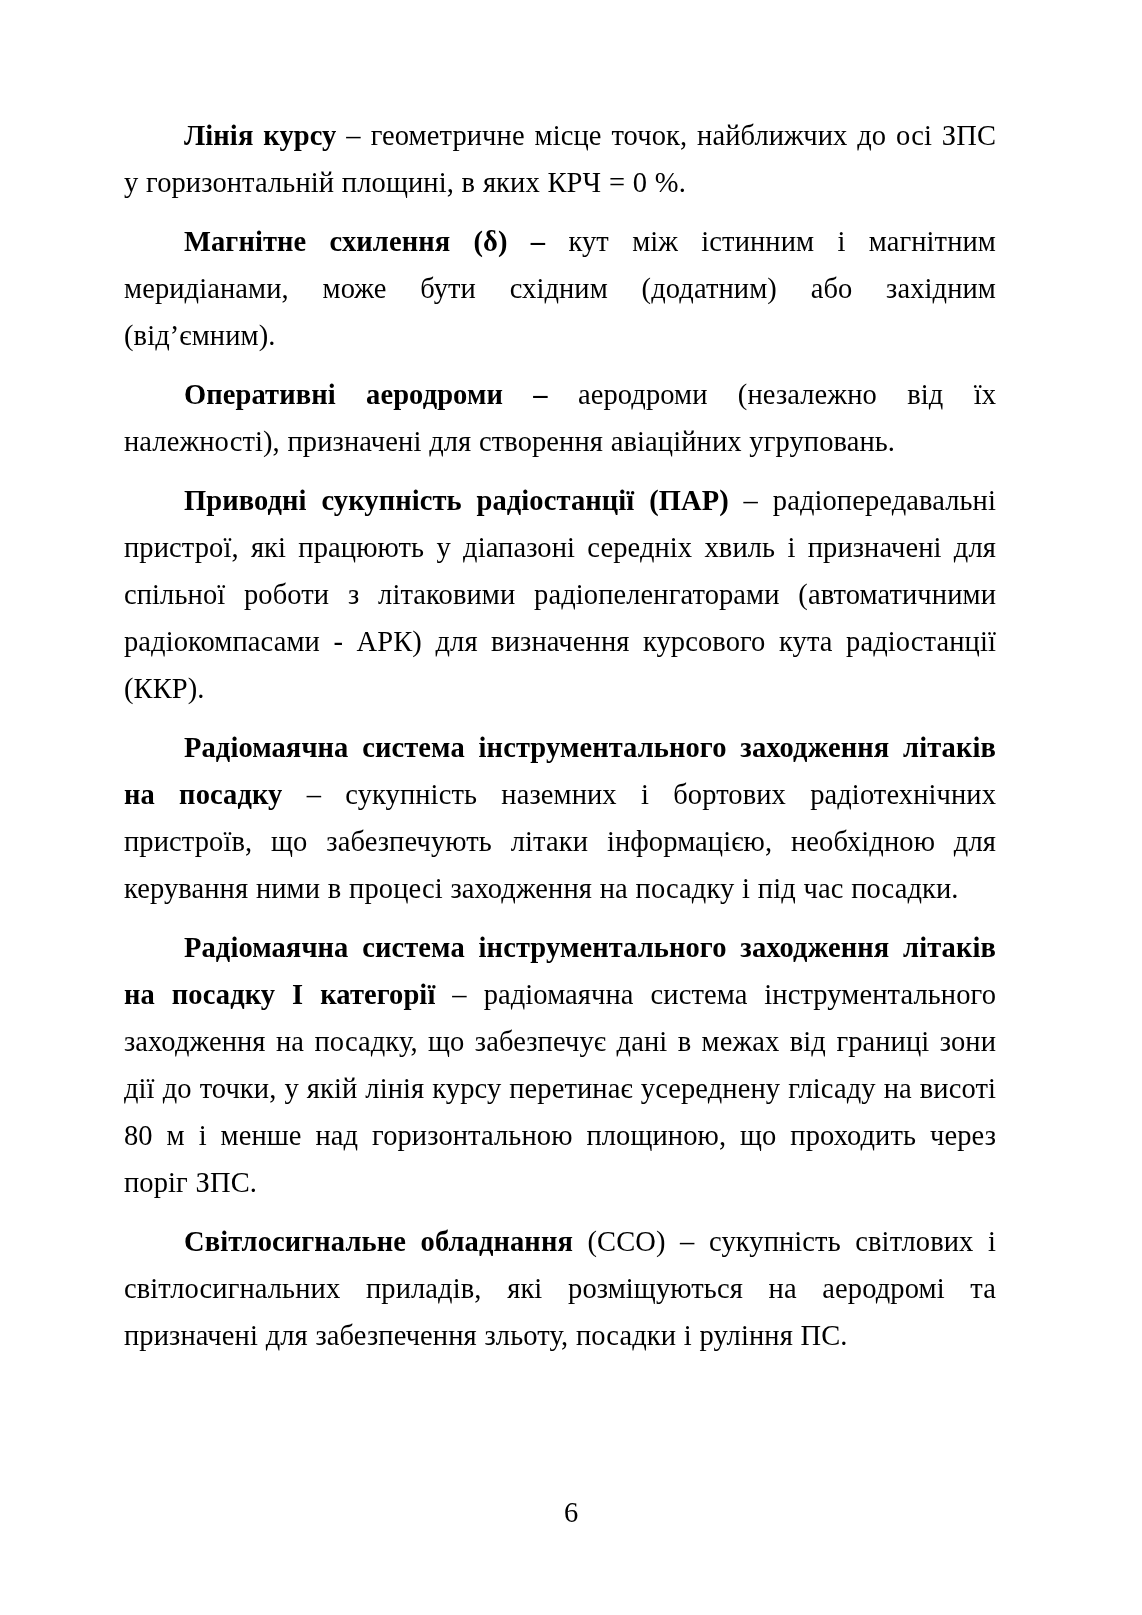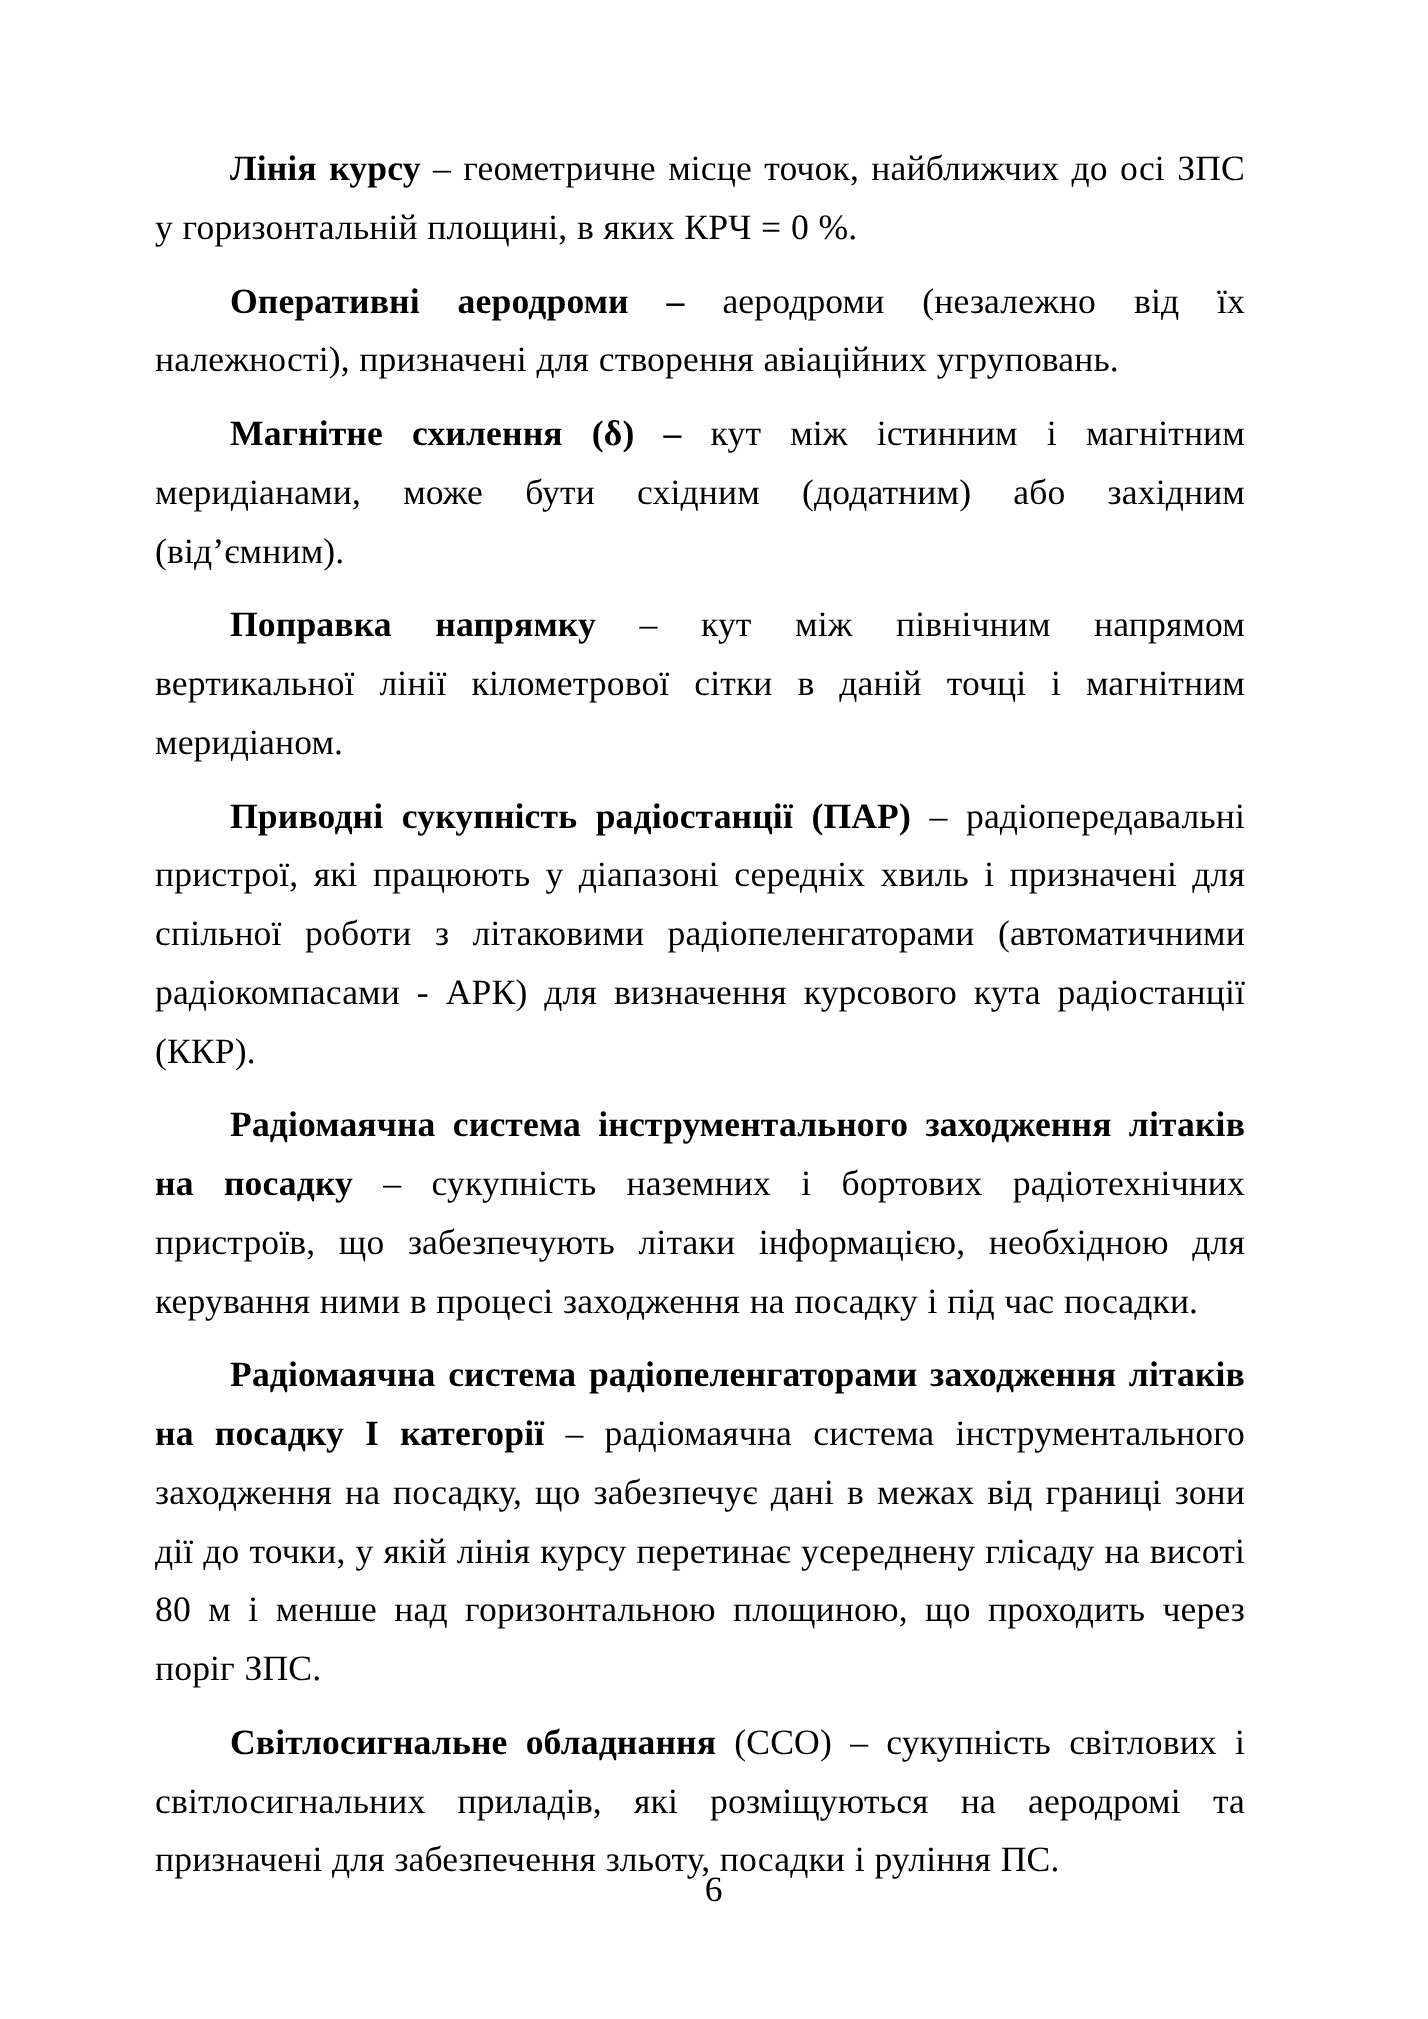--- a/index.html
+++ b/index.html
@@ -59,43 +59,40 @@
 <body>
 
 <div class="page">
   <div class="content">
 
     <p class="para">
       <span class="term">Лінія курсу</span><span> – геометричне місце точок, найближчих до осі ЗПС у горизонтальній площині, в яких КРЧ = 0 %.</span>
     </p>
 
     <p class="para">
-      <span class="term">Оперативні аеродроми –</span><span> аеродроми (незалежно від їх належності), призначені для створення авіаційних угруповань.</span>
+      <span class="term">Магнітне схилення (δ) –</span><span> кут між істинним і магнітним меридіанами, може бути східним (додатним) або західним (від’ємним).</span>
     </p>
 
     <p class="para">
-      <span class="term">Магнітне схилення (δ) –</span><span> кут між істинним і магнітним меридіанами, може бути східним (додатним) або західним (від’ємним).</span>
+      <span class="term">Оперативні аеродроми –</span><span> аеродроми (незалежно від їх належності), призначені для створення авіаційних угруповань.</span>
     </p>
 
 
 
-    <p class="para">
-      <span class="term">Поправка напрямку</span><span> – кут між північним напрямом вертикальної лінії кілометрової сітки в даній точці і магнітним меридіаном.</span>
-    </p>
 
     <p class="para">
       <span class="term">Приводні сукупність радіостанції (ПАР)</span><span> – радіопередавальні пристрої, які працюють у діапазоні середніх хвиль і призначені для спільної роботи з літаковими радіопеленгаторами (автоматичними радіокомпасами - АРК) для визначення курсового кута радіостанції (ККР).</span>
     </p>
 
     <p class="para">
       <span class="term">Радіомаячна система інструментального заходження літаків на посадку</span><span> – сукупність наземних і бортових радіотехнічних пристроїв, що забезпечують літаки інформацією, необхідною для керування ними в процесі заходження на посадку і під час посадки.</span>
     </p>
 
     <p class="para">
-      <span class="term">Радіомаячна система радіопеленгаторами заходження літаків на посадку І категорії</span><span> – радіомаячна система інструментального заходження на посадку, що забезпечує дані в межах від границі зони дії до точки, у якій лінія курсу перетинає усереднену глісаду на висоті 80 м і менше над горизонтальною площиною, що проходить через поріг ЗПС.</span>
+      <span class="term">Радіомаячна система інструментального заходження літаків на посадку І категорії</span><span> – радіомаячна система інструментального заходження на посадку, що забезпечує дані в межах від границі зони дії до точки, у якій лінія курсу перетинає усереднену глісаду на висоті 80 м і менше над горизонтальною площиною, що проходить через поріг ЗПС.</span>
     </p>
 
     <p class="para">
       <span class="term">Світлосигнальне обладнання</span><span> (ССО) – сукупність світлових і світлосигнальних приладів, які розміщуються на аеродромі та призначені для забезпечення зльоту, посадки і руління ПС.</span>
     </p>
 
   </div>
 
   <div class="pageno">6</div>
 </div>

